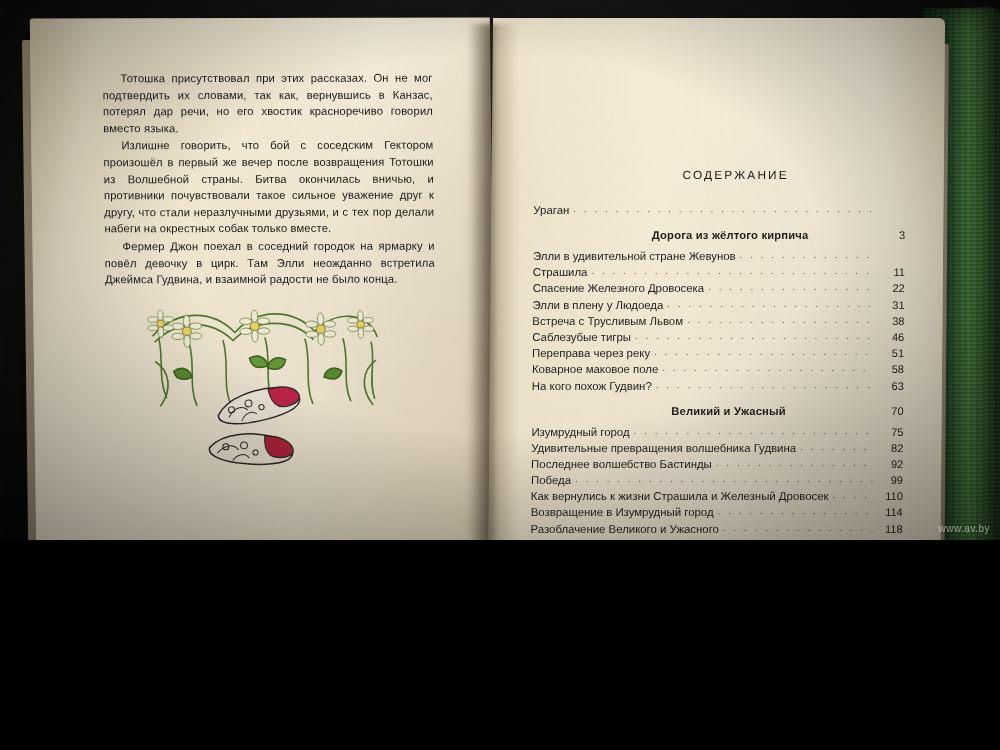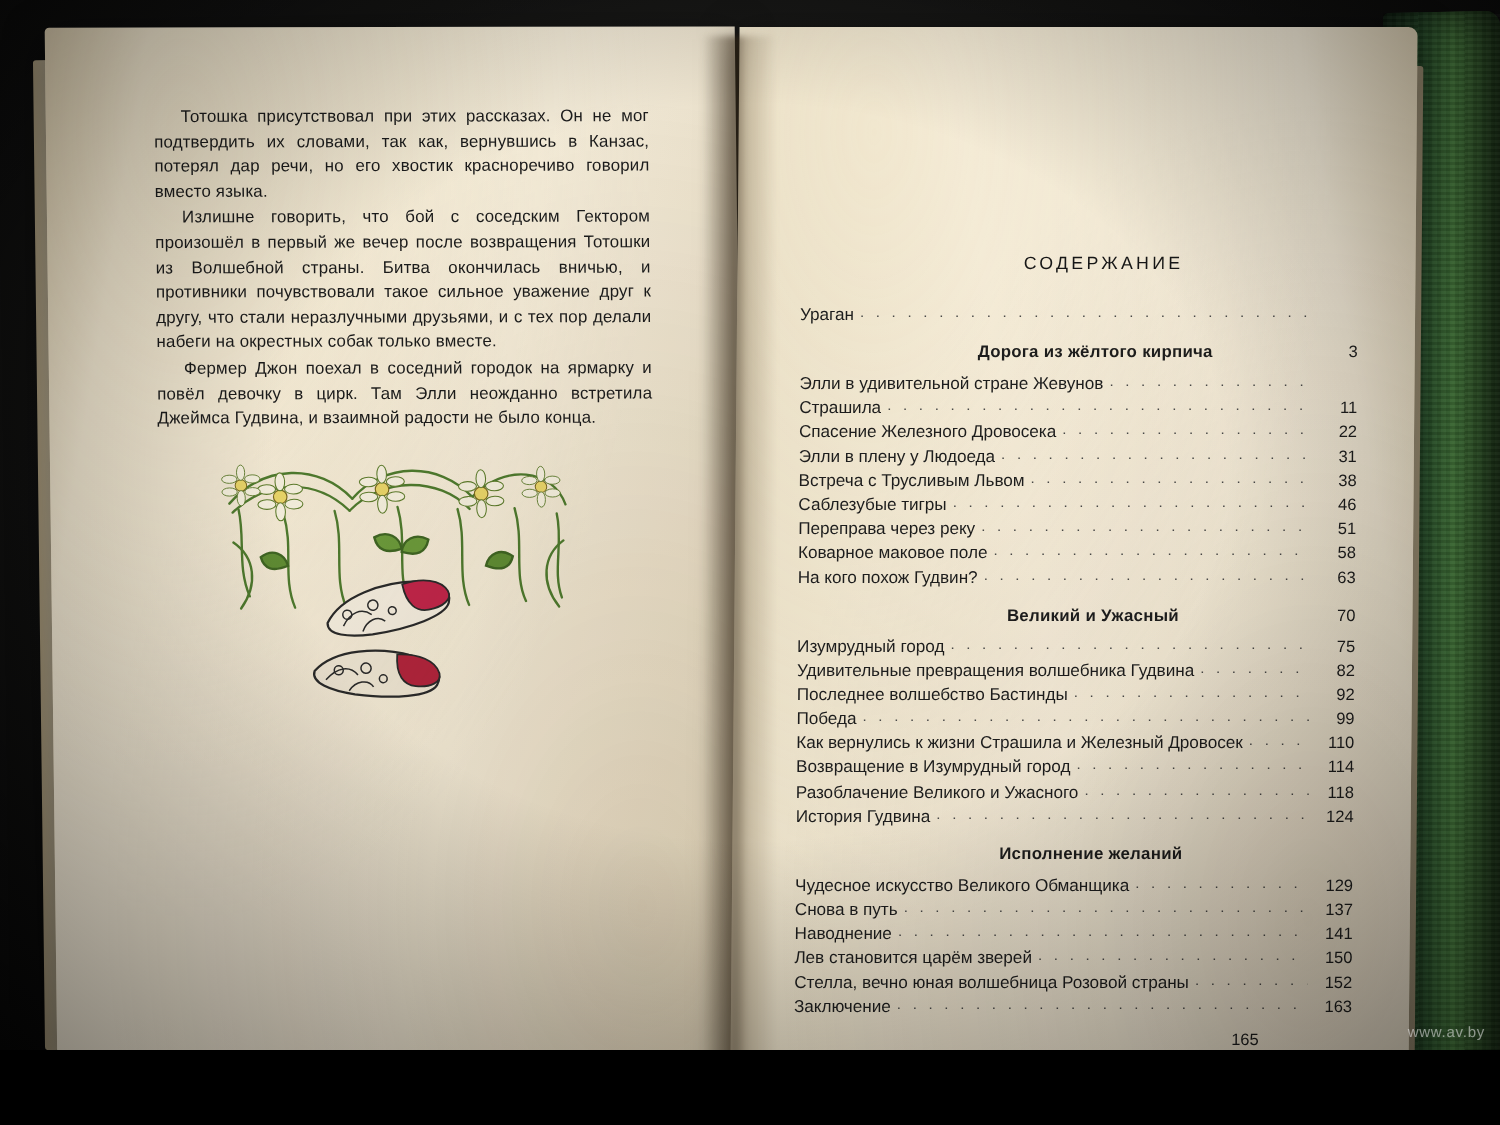--- a/index.html
+++ b/index.html
@@ -9,21 +9,21 @@
   }
   body {
     width: 1000px;
     height: 750px;
     overflow: hidden;
     font-family: "Liberation Sans", sans-serif;
   }
   .photo {
     position: relative;
     width: 1000px;
-    height: 700px;
+    height: 540px;
     background: #0d0d0d;
     overflow: hidden;
   }
   
   .surround {
     position: absolute;
     inset: 0;
     background:
       radial-gradient(ellipse at 50% 40%, #2a2a28 0%, #141413 55%, #070707 100%);
   }

